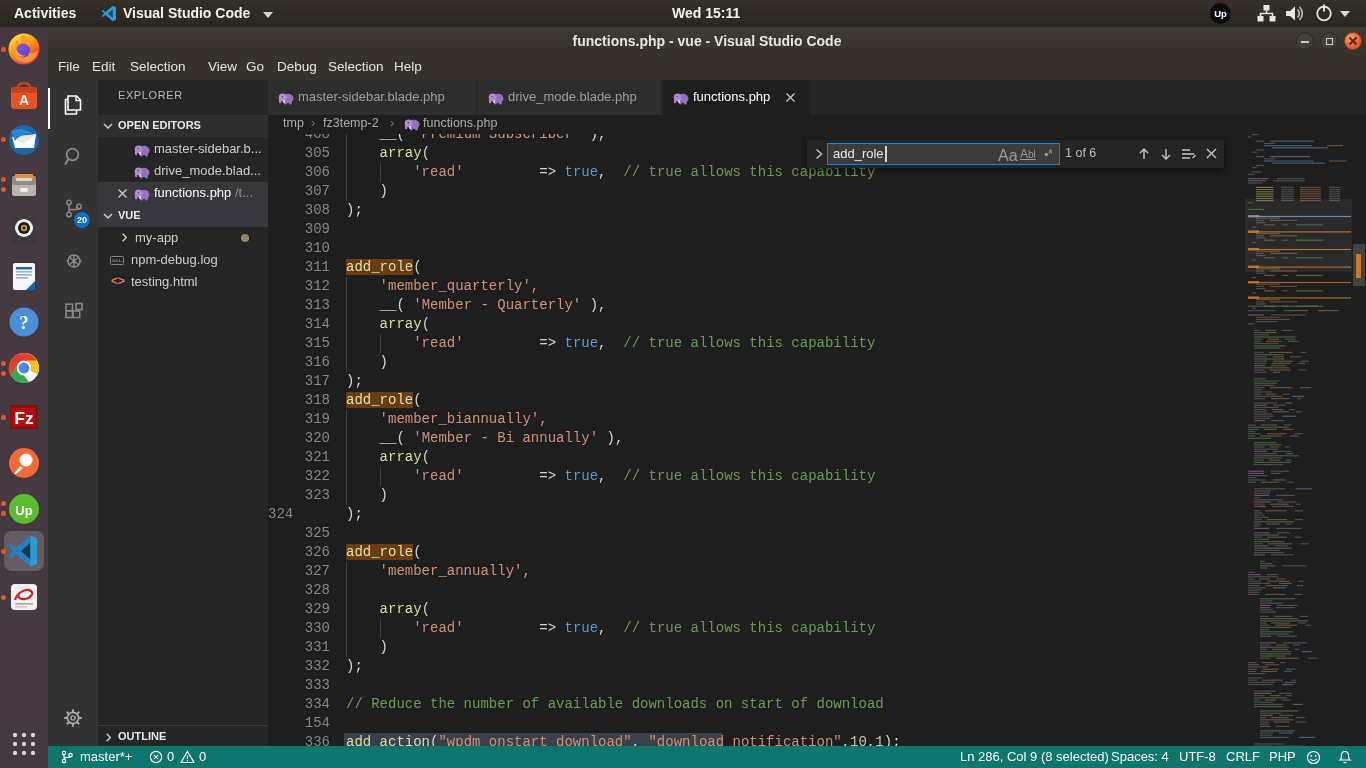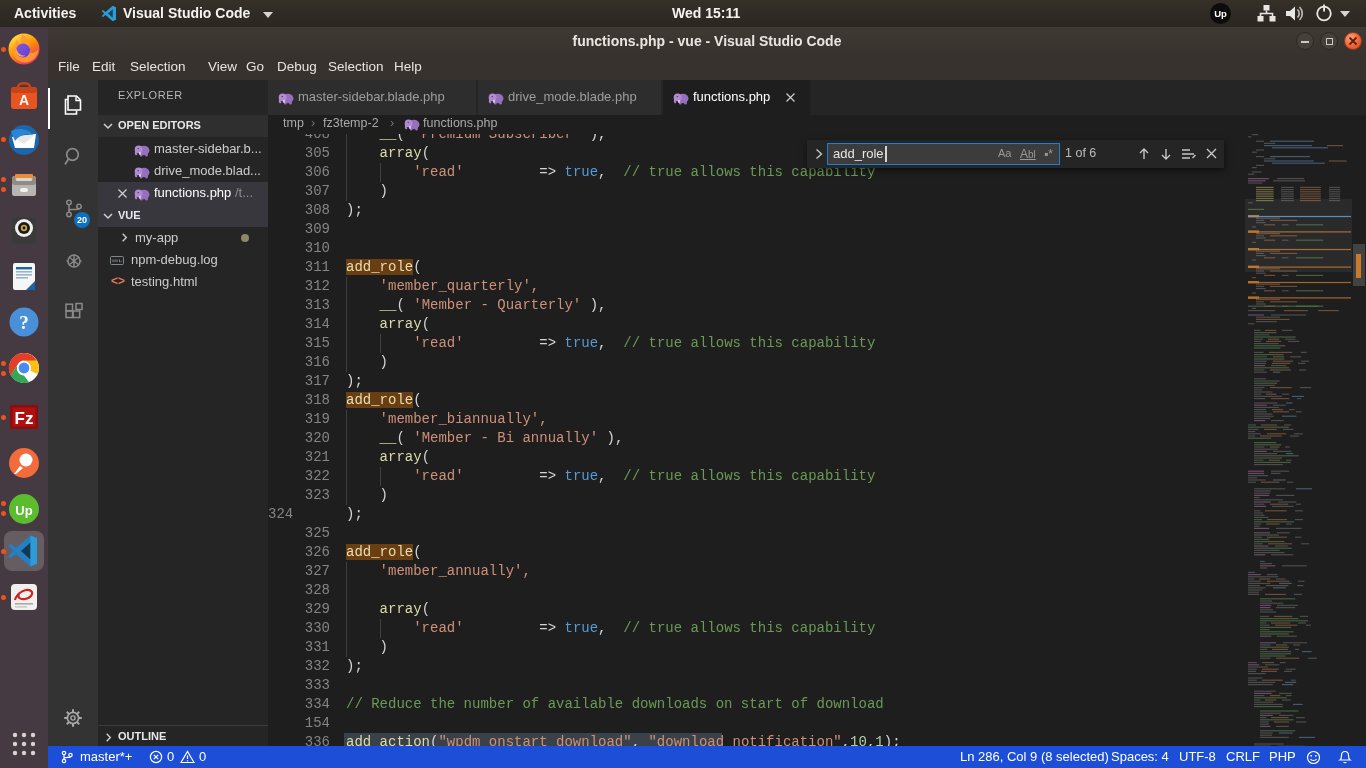--- a/index.html
+++ b/index.html
@@ -774,41 +774,41 @@
   </svg>
 </div>
 
 <div class="abs" style="left:807px;top:140px;width:417px;height:28px;background:#252526;box-shadow:0 2px 6px rgba(0,0,0,0.55);font-size:13px;z-index:20">
   <svg class="abs" style="left:6px;top:8px" width="12" height="12" viewBox="0 0 12 12">
       <path d="M3.5 1.5 L8.5 6 L3.5 10.5" stroke="#c5c5c5" stroke-width="1.4" fill="none"></path>
     </svg>
   <div class="abs" style="left:20px;top:3px;width:233px;height:22px;background:#3c3c3c;border:1px solid #1b7fd4">
     <span class="abs" style="left:5px;top:2px;color:#e6e6e6">add_role</span>
     <div class="abs" style="left:57px;top:2px;width:1.5px;height:16px;background:#d4d4d4"></div>
-    <span class="abs" style="left:170px;top:3px;color:#999999;font-size:11px">Aa</span>
+    <span class="abs" style="left:170px;top:3px;color:#999999;font-size:16px">Aa</span>
     <span class="abs" style="left:192px;top:3px;color:#999999;font-size:12px;text-decoration:underline">A<span style="font-size:10px">bl</span></span>
     <span class="abs" style="left:216px;top:3px;color:#999999;font-size:12px">▪*</span>
   </div>
   <span class="abs" style="left:258px;top:6px;color:#bcbcbc;font-size:12.5px">1 of 6</span>
   <svg class="abs" style="left:330px;top:7px" width="14" height="14" viewBox="0 0 14 14">
       <path d="M7 12 V2 M3 6 L7 2 L11 6" stroke="#c5c5c5" stroke-width="1.4" fill="none"></path>
     </svg>
   <svg class="abs" style="left:352px;top:7px" width="14" height="14" viewBox="0 0 14 14">
       <path d="M7 2 V12 M3 8 L7 12 L11 8" stroke="#c5c5c5" stroke-width="1.4" fill="none"></path>
     </svg>
   <svg class="abs" style="left:374px;top:7px" width="15" height="14" viewBox="0 0 15 14">
       <path d="M1 3 H9 M1 7 H13 M1 11 H9" stroke="#c5c5c5" stroke-width="1.5"></path>
       <path d="M11.5 11 L14.5 8" stroke="#c5c5c5" stroke-width="1.5"></path>
     </svg>
   <svg class="abs" style="left:398px;top:7px" width="13" height="13" viewBox="0 0 13 13">
       <path d="M2 2 L11 11 M11 2 L2 11" stroke="#c5c5c5" stroke-width="1.4"></path>
     </svg>
 </div>
 
-<div class="abs" style="left:48px;top:746px;width:1318px;height:22px;background:#1d4ed8;color:#ffffff;font-size:13px">
+<div class="abs" style="left:48px;top:746px;width:1318px;height:22px;background:#0f766e;color:#ffffff;font-size:13px">
   <svg class="abs" style="left:12px;top:4px" width="14" height="14" viewBox="0 0 14 14">
     <circle cx="4" cy="3" r="1.7" fill="none" stroke="#fff" stroke-width="1.2"></circle>
     <circle cx="4" cy="11" r="1.7" fill="none" stroke="#fff" stroke-width="1.2"></circle>
     <circle cx="10.5" cy="5" r="1.7" fill="none" stroke="#fff" stroke-width="1.2"></circle>
     <path d="M4 4.7 V9.3 M4 8.5 C4 6.5 10.5 8 10.5 6.7" fill="none" stroke="#fff" stroke-width="1.2"></path>
   </svg>
   <span class="abs" style="left:32px;top:3px">master*+</span>
   <svg class="abs" style="left:101px;top:4px" width="14" height="14" viewBox="0 0 14 14">
     <circle cx="7" cy="7" r="5.6" fill="none" stroke="#fff" stroke-width="1.2"></circle>
     <path d="M4.8 4.8 L9.2 9.2 M9.2 4.8 L4.8 9.2" stroke="#fff" stroke-width="1.2"></path>

